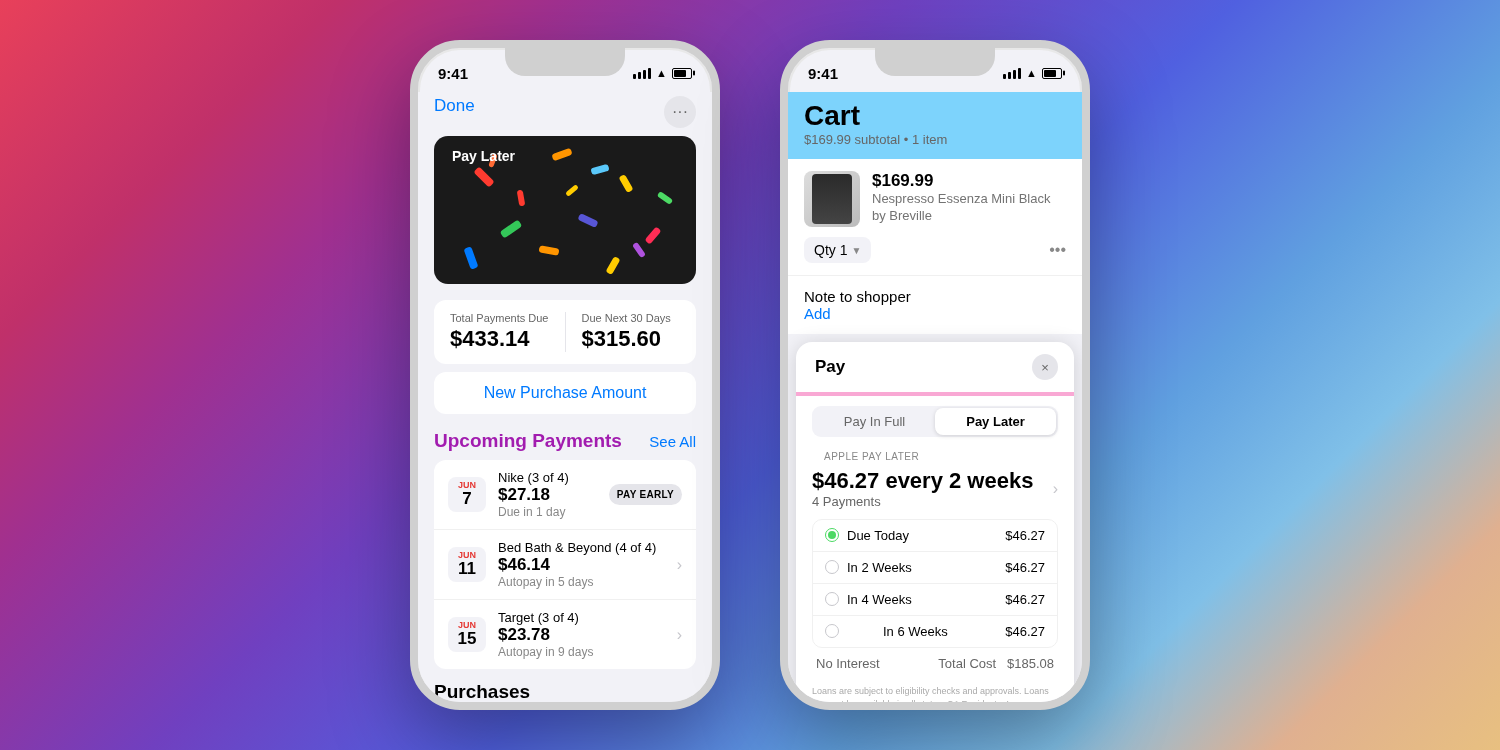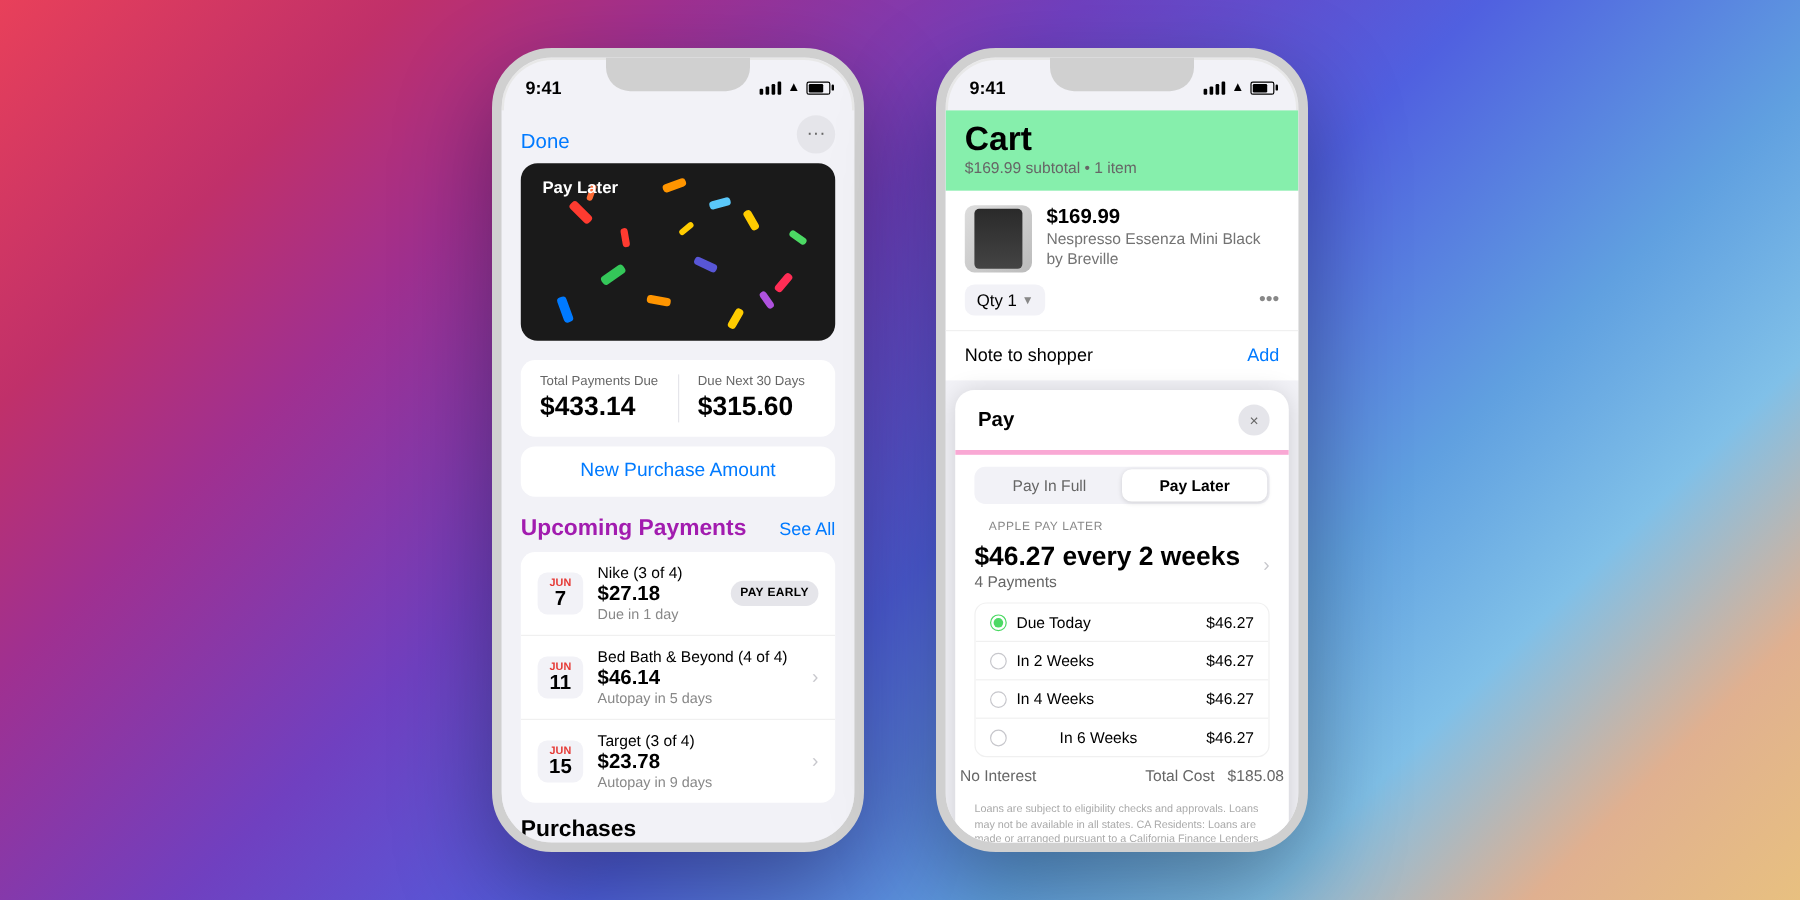--- a/index.html
+++ b/index.html
@@ -87,21 +87,21 @@
 
     
     .phone1-content {
       background: #f2f2f7;
       height: calc(100% - 44px);
       overflow-y: hidden;
     }
     .nav-bar {
       display: flex;
       justify-content: space-between;
-      align-items: flex-end;
+      align-items: flex-start;
       padding: 4px 16px 8px;
     }
     .nav-done {
       color: #007aff;
       font-size: 17px;
       font-weight: 400;
     }
     .nav-more {
       width: 32px;
       height: 32px;
@@ -228,21 +228,21 @@
       padding: 12px 16px 0;
     }
     .purchases-title { font-size: 19px; font-weight: 700; color: #000; }
 
     
     .phone2-content {
       background: #f2f2f7;
       height: calc(100% - 44px);
     }
     .cart-header {
-      background: #86efac;
+      background: #7dd3fc;
       padding: 8px 16px 12px;
     }
     .cart-title { font-size: 28px; font-weight: 700; color: #000; }
     .cart-subtitle { font-size: 13px; color: #666; }
 
     
     .cart-item-section {
       background: #fff;
       margin: 0;
       padding: 12px 16px;
@@ -290,20 +290,21 @@
       text-align: center;
     }
     .qty-selector .chevron { color: #888; font-size: 10px; }
 
     .note-section {
       background: #fff;
       padding: 12px 16px;
       display: flex;
       justify-content: space-between;
       border-top: 1px solid #f0f0f0;
+      flex-direction: column;
     }
     .note-label { font-size: 15px; color: #000; }
     .note-add { font-size: 15px; color: #007aff; }
 
     
     .apple-pay-sheet {
       background: #fff;
       margin: 8px 8px 0;
       border-radius: 16px;
       overflow: hidden;
@@ -380,21 +381,21 @@
 
     
     .payment-schedule {
       margin: 0 16px;
       border: 1px solid #f0f0f0;
       border-radius: 10px;
       overflow: hidden;
     }
     .schedule-row {
       display: flex;
-      align-items: center;
+      align-items: flex-start;
       padding: 8px 12px;
       gap: 8px;
       border-bottom: 1px solid #f0f0f0;
       font-size: 13px;
     }
     .schedule-row:last-child { border-bottom: none; gap: 44px; }
     .radio-dot {
       width: 14px;
       height: 14px;
       border-radius: 50%;
@@ -413,21 +414,21 @@
       background: #4cd964;
       border-radius: 50%;
     }
     .schedule-label { flex: 1; color: #000; }
     .schedule-amount { color: #000; font-weight: 500; }
 
     
     .total-cost-row {
       display: flex;
       justify-content: space-between;
-      padding: 8px 4px;
+      padding: 8px 20px;
       font-size: 13px;
       color: #666;
     }
 
     
     .disclaimer {
       margin: 6px 16px 12px;
       font-size: 9px;
       color: #aaa;
       line-height: 1.4;

